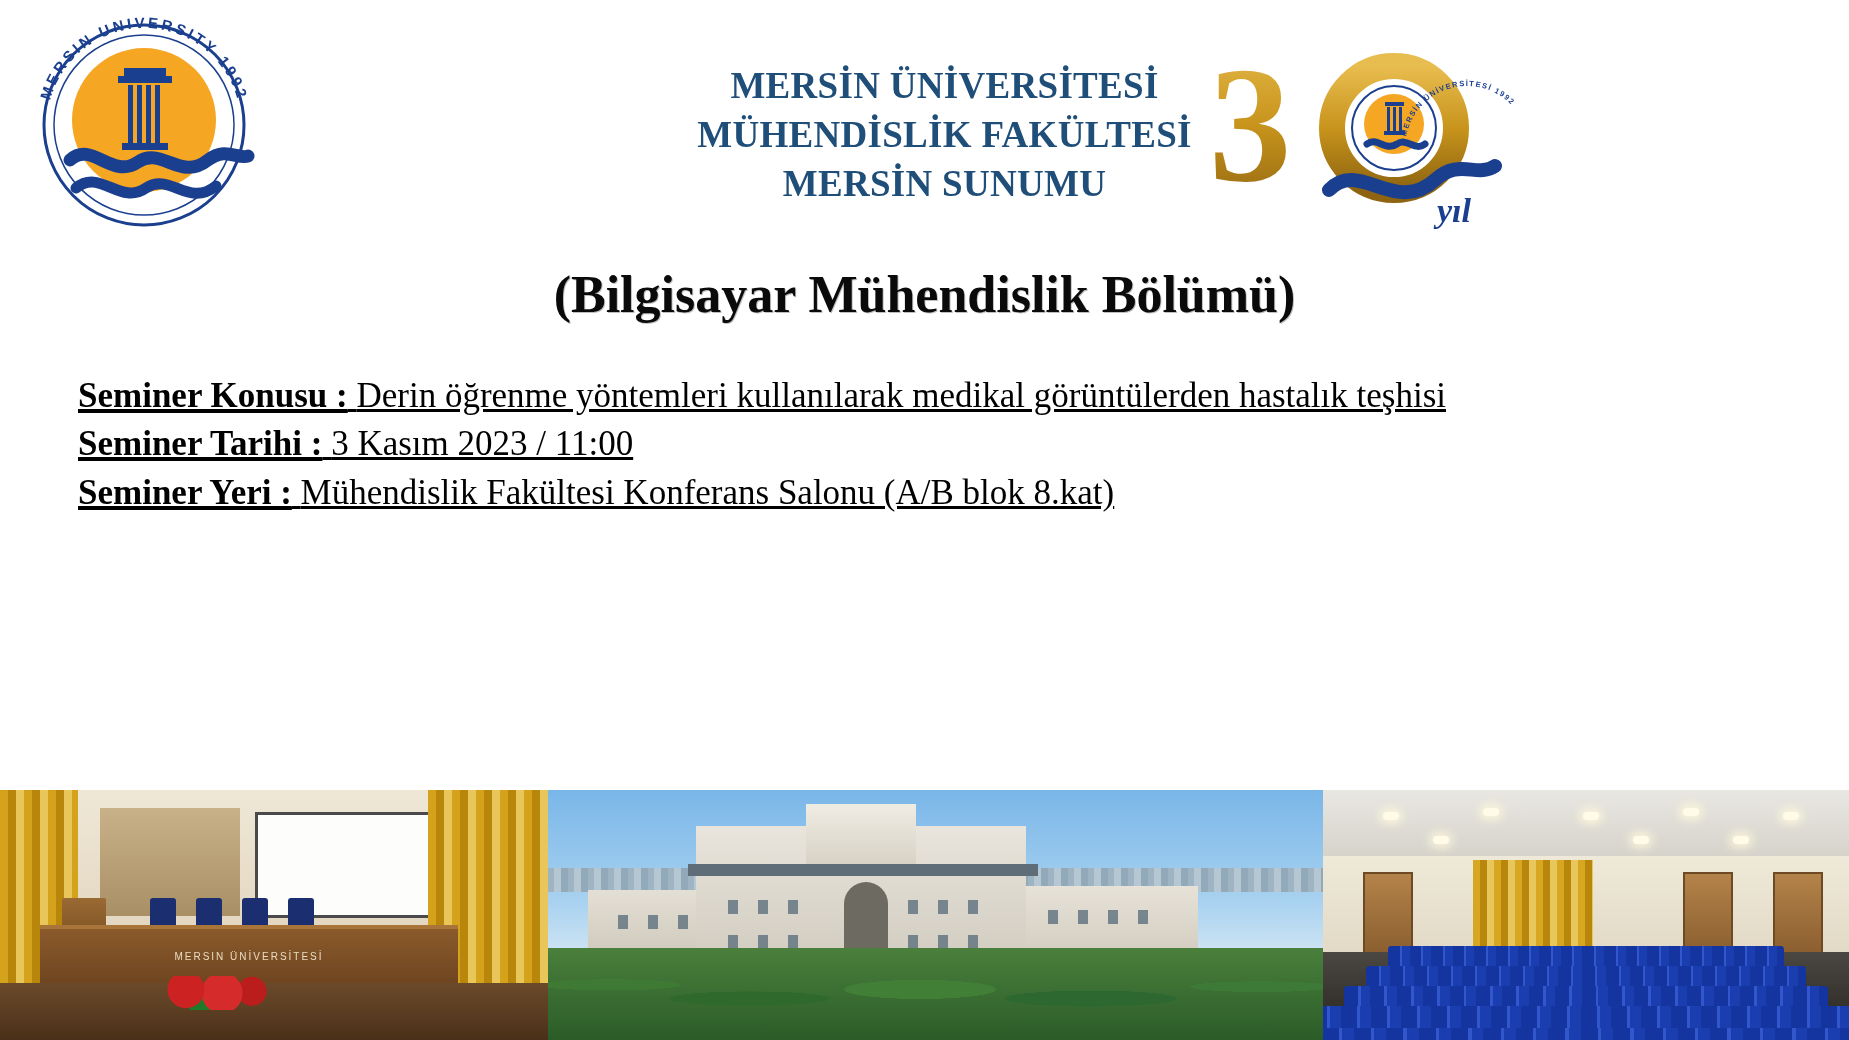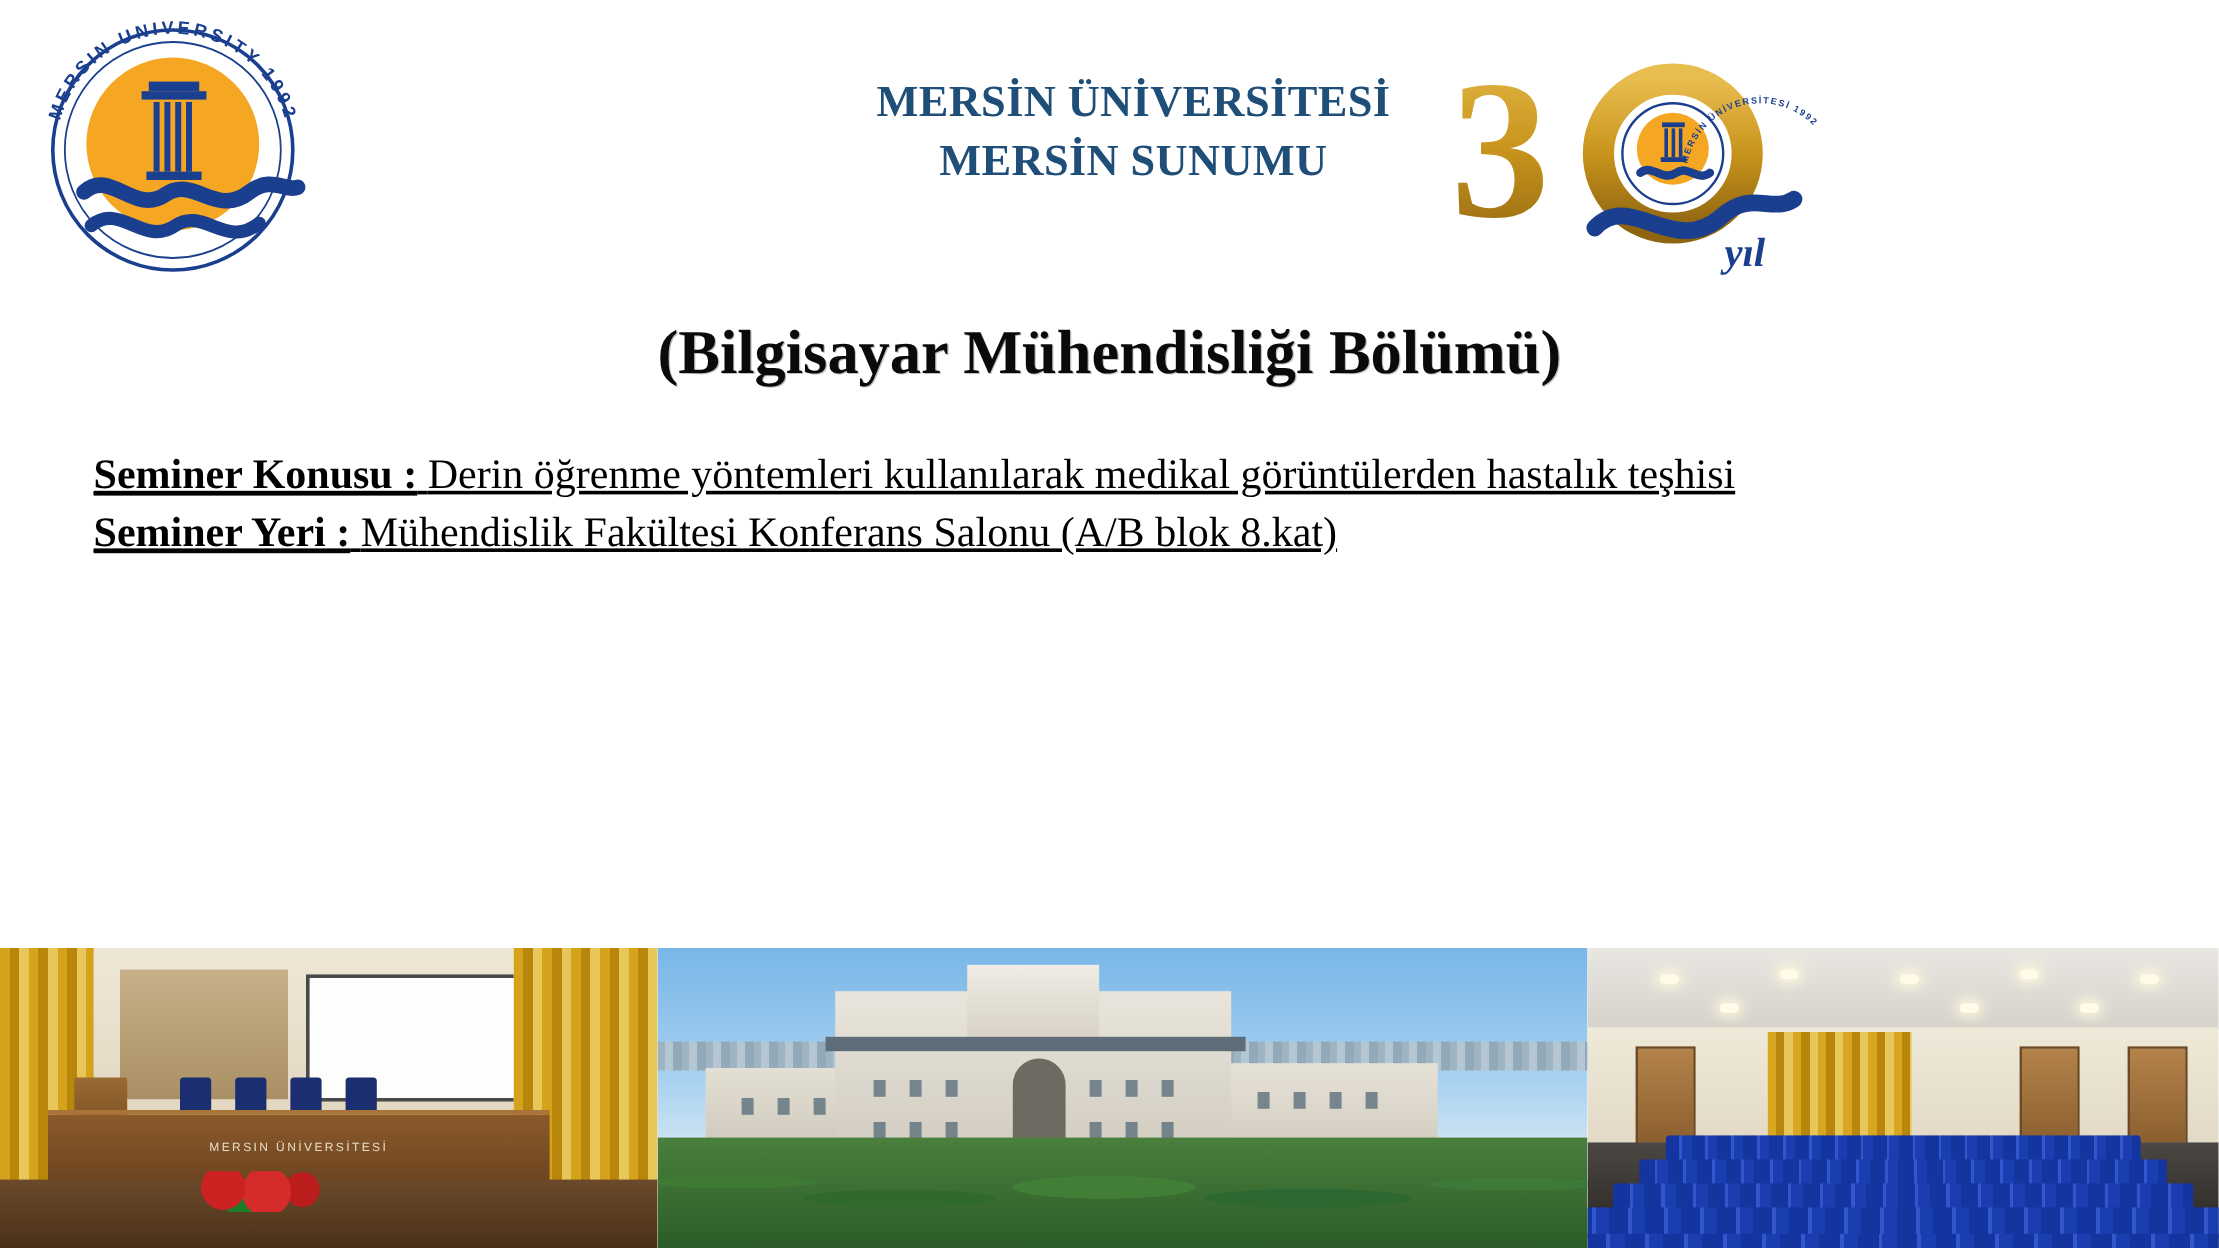--- a/index.html
+++ b/index.html
@@ -261,20 +261,21 @@
       <path d="M58,150 C80,130 100,170 126,152 C150,136 168,172 196,150 C214,136 226,150 236,146" fill="none" stroke="#1b3f8f" stroke-width="13" stroke-linecap="round"></path>
       <path d="M64,178 C88,158 108,196 134,178 C158,162 176,198 204,176" fill="none" stroke="#1b3f8f" stroke-width="11" stroke-linecap="round"></path>
       <text font-family="Liberation Sans, sans-serif" font-size="15" font-weight="bold" fill="#1b3f8f" letter-spacing="3">
         <textPath href="#ringtop" startOffset="8%">MERSIN UNIVERSITY 1992</textPath>
       </text>
     </svg>
   </div>
 
   <div class="header-title">
     <div>MERSİN ÜNİVERSİTESİ</div>
+    <div>MÜHENDİSLİK FAKÜLTESİ</div>
     <div>MERSİN SUNUMU</div>
   </div>
 
   <div class="anniv-logo">
     <svg viewBox="0 0 310 200" width="310" height="200" aria-hidden="true">
       <defs>
         <linearGradient id="gold" x1="0" y1="0" x2="0" y2="1">
           <stop offset="0%" stop-color="#e8bd4f"></stop>
           <stop offset="50%" stop-color="#c8941c"></stop>
           <stop offset="100%" stop-color="#8e6410"></stop>
@@ -299,30 +300,34 @@
         <textPath href="#annivring" startOffset="6%">MERSİN ÜNİVERSİTESİ 1992</textPath>
       </text>
 
       <path d="M120,150 C150,118 186,176 226,140 C250,118 268,138 286,126" fill="none" stroke="#1b3f8f" stroke-width="14" stroke-linecap="round"></path>
       <text x="228" y="182" font-family="Liberation Serif, serif" font-style="italic" font-size="34" font-weight="bold" fill="#1b3f8f">yıl</text>
     </svg>
   </div>
 </div>
 
 <div class="presenter">
-  <div>(Bilgisayar Mühendisliği Bölümü)</div>
+  <div>(Bilgisayar Mühendislik Bölümü)</div>
 </div>
 
 <div class="details">
 
   <div class="row row-justify">
     <span class="lbl">Seminer Konusu :</span>
     <span class="body">Derin öğrenme yöntemleri kullanılarak medikal görüntülerden hastalık teşhisi</span>
   </div>
 
+  <div class="row">
+    <span class="lbl">Seminer Tarihi :</span>
+    <span class="body">3 Kasım 2023 / 11:00</span>
+  </div>
 
   <div class="row">
     <span class="lbl">Seminer Yeri :</span>
     <span class="body">Mühendislik Fakültesi Konferans Salonu (A/B blok 8.kat)</span>
   </div>
 </div>
 
 <div class="photos">
 
   <div class="photo hall">

